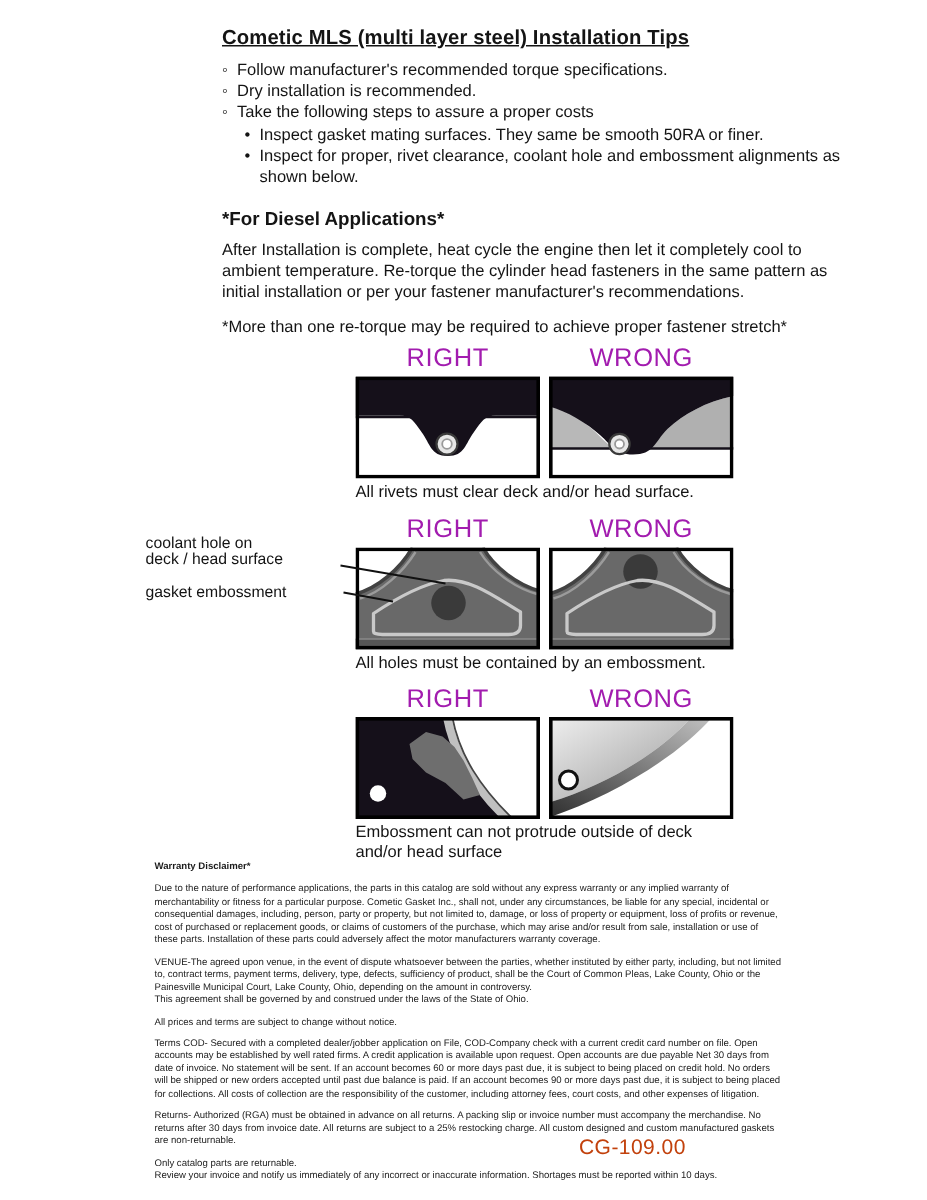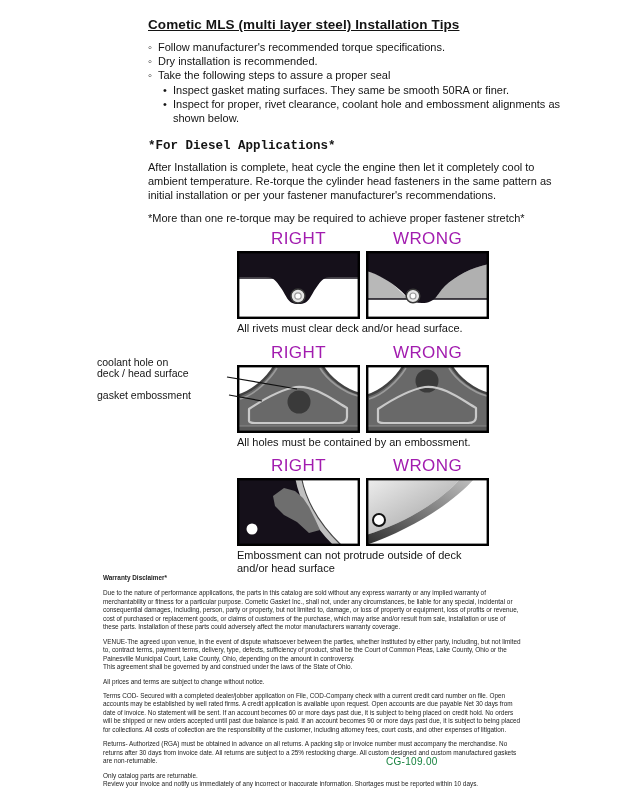--- a/index.html
+++ b/index.html
@@ -9,62 +9,62 @@
   }
   
   .content { position:absolute; left:100px; top:16px; width:424px; font-size:11px; line-height:1.28;margin-left:48px; }
   .title {
     font-size:13.5px; font-weight:bold; text-decoration:underline;
     margin:0 0 7px 0; letter-spacing:0.1px;
   }
   .bullet { display:flex; }
   .bullet .mk { width:10px; flex:0 0 10px; text-align:left; }
   .bullet.lvl2 { margin-left:15px; }
-  .diesel-head { font-size:12.5px; font-weight:bold; margin:13px 0 6px 0;font-family:Liberation Mono, monospace; }
+  .diesel-head { font-size:12.5px; font-weight:bold; margin:13px 0 6px 0; }
   .para { margin:0 0 9px 0; }
   .note { margin:2px 0 0 0; }
   
   .figures { position:absolute; left:237px; top:229px; width:252px; }
   .fig-row { position:relative; margin-bottom:8px; }
   .fig-labels { display:flex; gap:6px; margin-bottom:2px; }
   .fig-labels span { width:123px; text-align:center; font-size:17px; letter-spacing:0.4px; color:#a21caf; }
   .fig-boxes { display:flex; gap:6px; }
   .fig-boxes svg { width:123px; height:68px; display:block; }
   .fig-caption { font-size:11px; margin-top:3px; line-height:1.15; white-space:pre-line; }
   
   .callout { position:absolute; width:132px; left:-140px; text-align:left; font-size:10.5px; line-height:1.05; white-space:pre-line; }
   .callout.c1 { top:14px; }
   .callout.c2 { top:47px; }
   .leaders { position:absolute; left:-140px; top:0; width:392px; height:86px; pointer-events:none; }
   
   .warranty { position:absolute; left:103px; top:574px; width:418px; font-size:6.4px; line-height:1.32; color:#1c1c1c; }
   .w-head { font-weight:bold; margin:0 0 7px 0; }
   .warranty p { margin:0 0 6px 0; white-space:pre-line; }
   
-  .footer-code { position:absolute; left:386px; top:756px; font-size:10px; letter-spacing:0.3px; color:#15803d; }
+  .footer-code { position:absolute; left:386px; top:756px; font-size:14px; letter-spacing:0.3px; color:#c2410c; }
 </style>
 </head>
 <body>
 
 <div class="page">
 
   <div class="content">
     <h1 class="title">Cometic MLS (multi layer steel) Installation Tips</h1>
 
     <div class="bullet lvl1">
       <span class="mk">◦</span>
       <span>Follow manufacturer's recommended torque specifications.</span>
     </div>
     <div class="bullet lvl1">
       <span class="mk">◦</span>
       <span>Dry installation is recommended.</span>
     </div>
     <div class="bullet lvl1">
       <span class="mk">◦</span>
-      <span>Take the following steps to assure a proper seal</span>
+      <span>Take the following steps to assure a proper costs</span>
     </div>
     <div class="bullet lvl2">
       <span class="mk">•</span>
       <span>Inspect gasket mating surfaces.  They same be smooth 50RA or finer.</span>
     </div>
     <div class="bullet lvl2">
       <span class="mk">•</span>
       <span>Inspect for proper, rivet clearance, coolant hole and embossment alignments as shown below.</span>
     </div>
 

